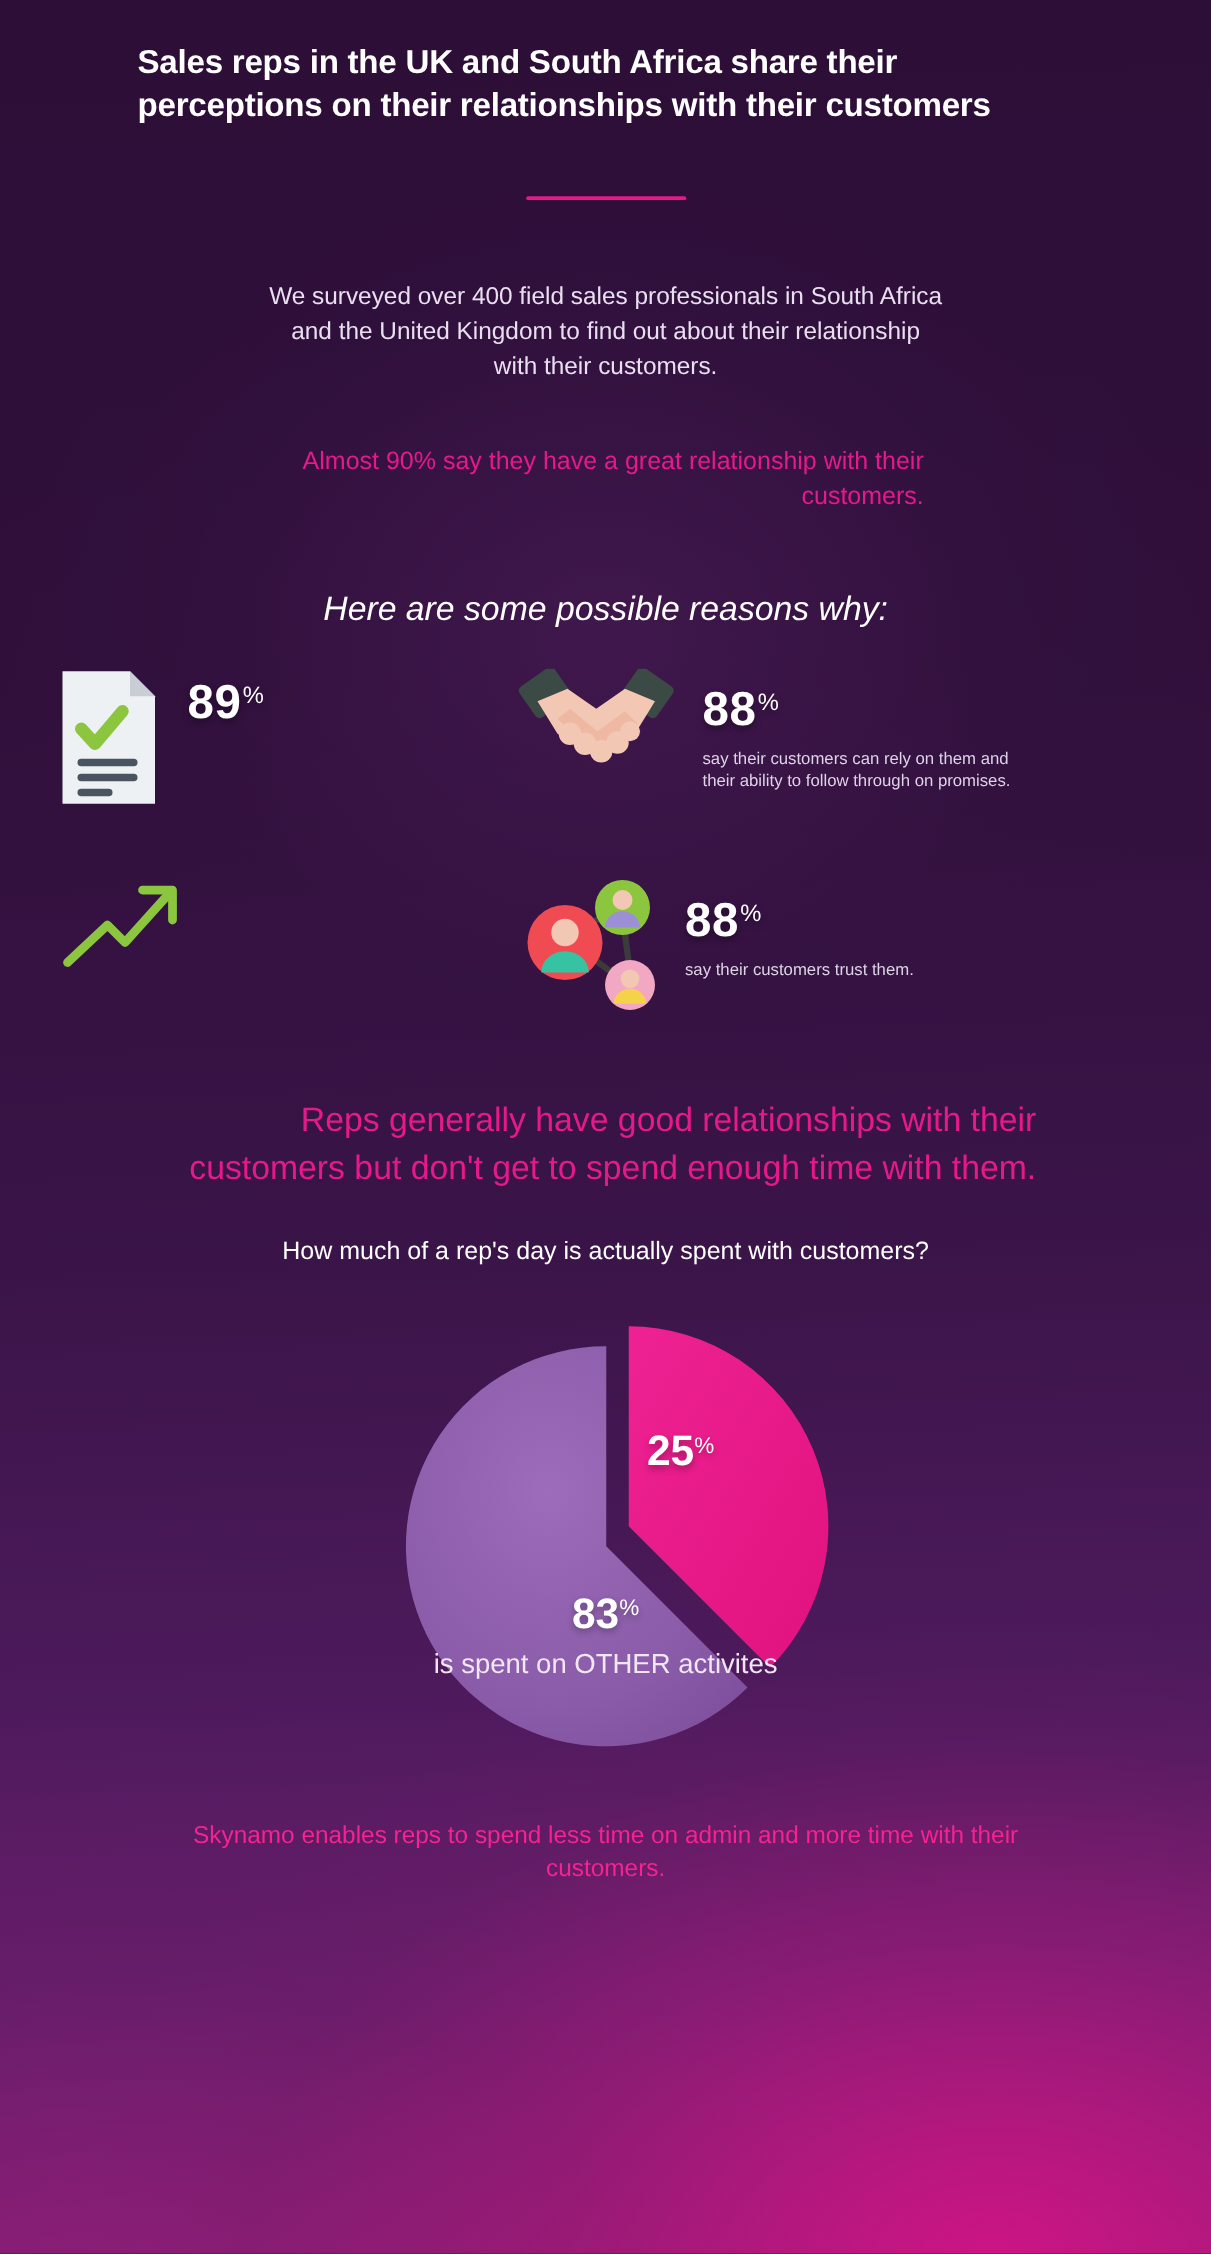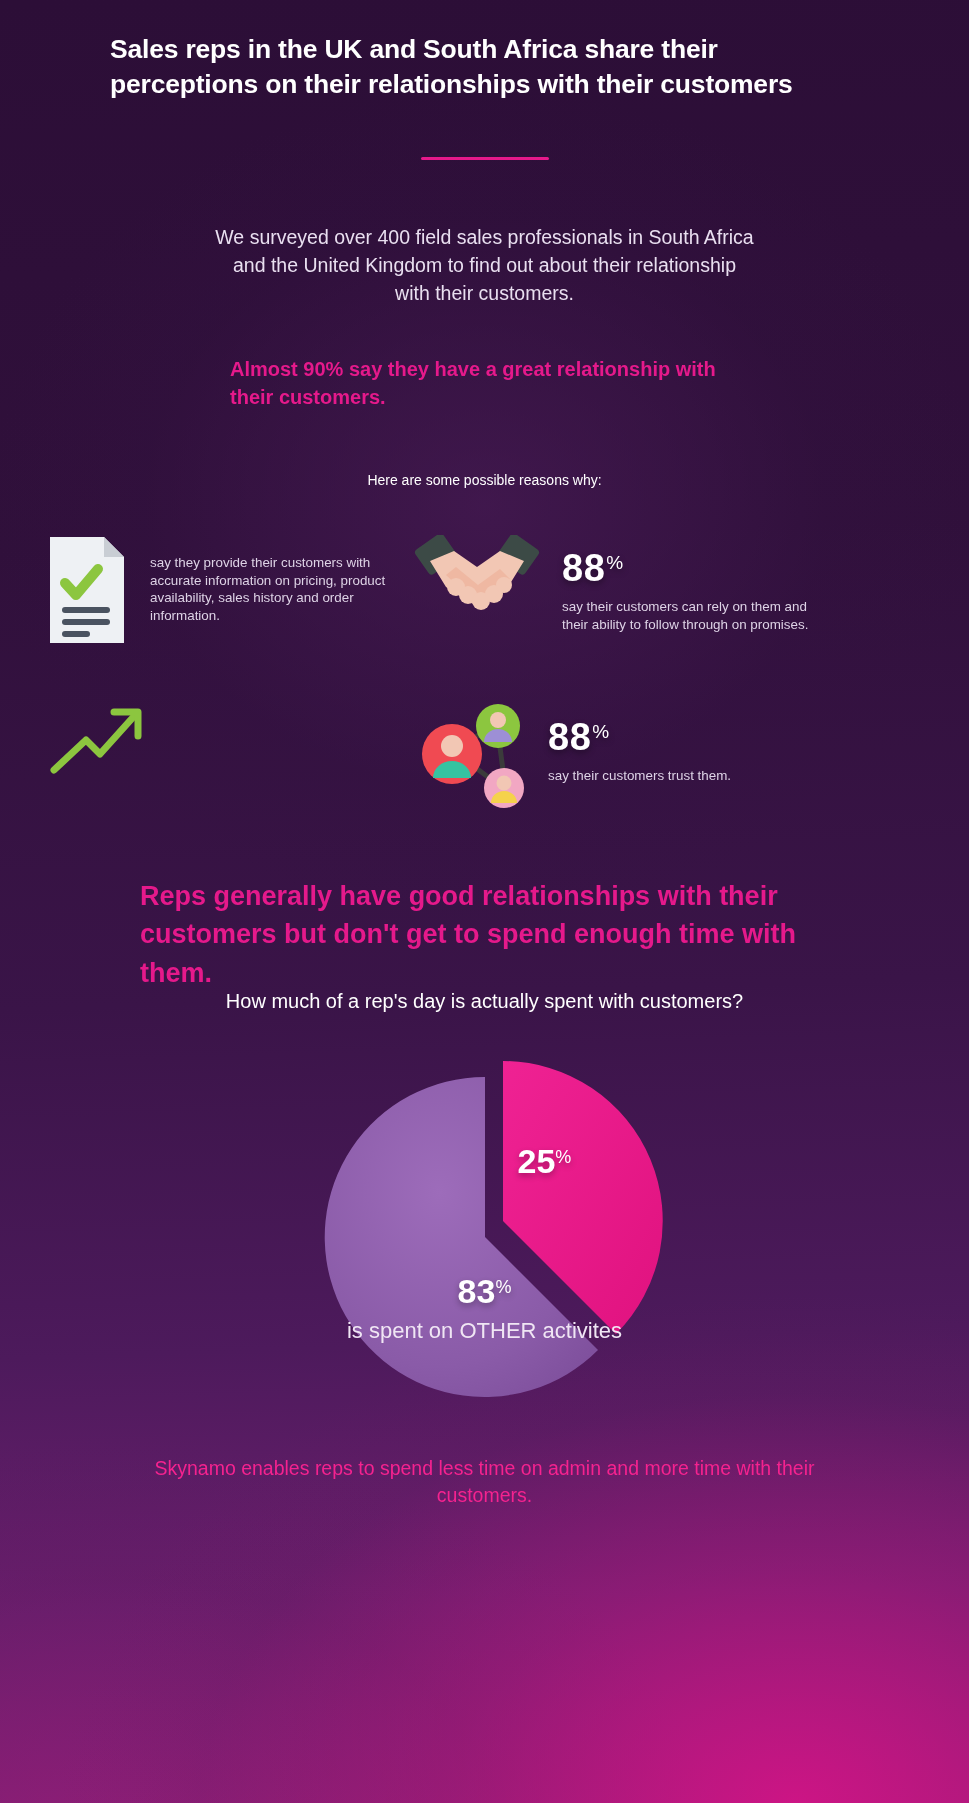--- a/index.html
+++ b/index.html
@@ -57,35 +57,36 @@
     color: #e9dff0;
     font-size: 19.5px;
     line-height: 1.44;
     padding: 0 215px;
     font-weight: 400;
     margin-top: 16px;
   }
   .pink-stmt {
     position: absolute;
     left: 0; right: 0;
-    text-align: left;
+    text-align: right;
     color: #e5198b;
     font-size: 20px;
     line-height: 1.38;
-    font-weight: 700;
+    font-weight: 400;
   }
   .pink-stmt.one { top: 356px; padding: 0 230px; }
 
   .reasons-head {
     position: absolute;
     top: 472px; left: 0; right: 0;
     text-align: center;
     color: #ffffff;
-    font-size: 14px;
+    font-size: 27px;
     font-weight: 500;
+    font-style: italic;
   }
 
   
   .stats { position: absolute; top: 525px; left: 0; width: 969px; height: 300px; }
   .stat {
     position: absolute;
     display: flex;
     align-items: flex-start;
   }
   .stat-a { left: 48px;  top: 10px;  width: 400px; }
@@ -209,21 +210,23 @@
         <svg class="doc-icon" viewBox="0 0 78 110" xmlns="http://www.w3.org/2000/svg">
           <path d="M2 2 H56 L76 22 V108 H2 Z" fill="#eef1f4"></path>
           <path d="M56 2 L76 22 H56 Z" fill="#c9ced4"></path>
           <path d="M17 48 l11 12 l22 -26" fill="none" stroke="#8cc63f" stroke-width="10" stroke-linecap="round" stroke-linejoin="round"></path>
           <rect x="14" y="72" width="48" height="6" rx="3" fill="#4a5360"></rect>
           <rect x="14" y="84" width="48" height="6" rx="3" fill="#4a5360"></rect>
           <rect x="14" y="96" width="28" height="6" rx="3" fill="#4a5360"></rect>
         </svg>
       </div>
       <div class="stat-body">
-        <div class="stat-caption">say they provide their customers with accurate information on pricing, product availability, sales history and order information.</div>
+        <div class="pct">
+          <span>89</span><span class="sym">%</span>
+        </div>
       </div>
     </div>
 
     <div class="stat stat-b">
       <div class="stat-icon">
         <svg class="hand-icon" viewBox="0 0 130 86" xmlns="http://www.w3.org/2000/svg">
           <rect x="7" y="4" width="34" height="30" rx="4" fill="#3c4a46" transform="rotate(-35 24 19)"></rect>
           <rect x="89" y="4" width="34" height="30" rx="4" fill="#3c4a46" transform="rotate(35 106 19)"></rect>
           <path d="M18 26 L42 16 L65 32 L88 16 L112 26 L96 52 L66 72 L34 52 Z" fill="#f2c7b4"></path>
           <path d="M34 40 L66 70 L98 44 L88 34 L66 50 L44 32 Z" fill="#efb8a2"></path>

